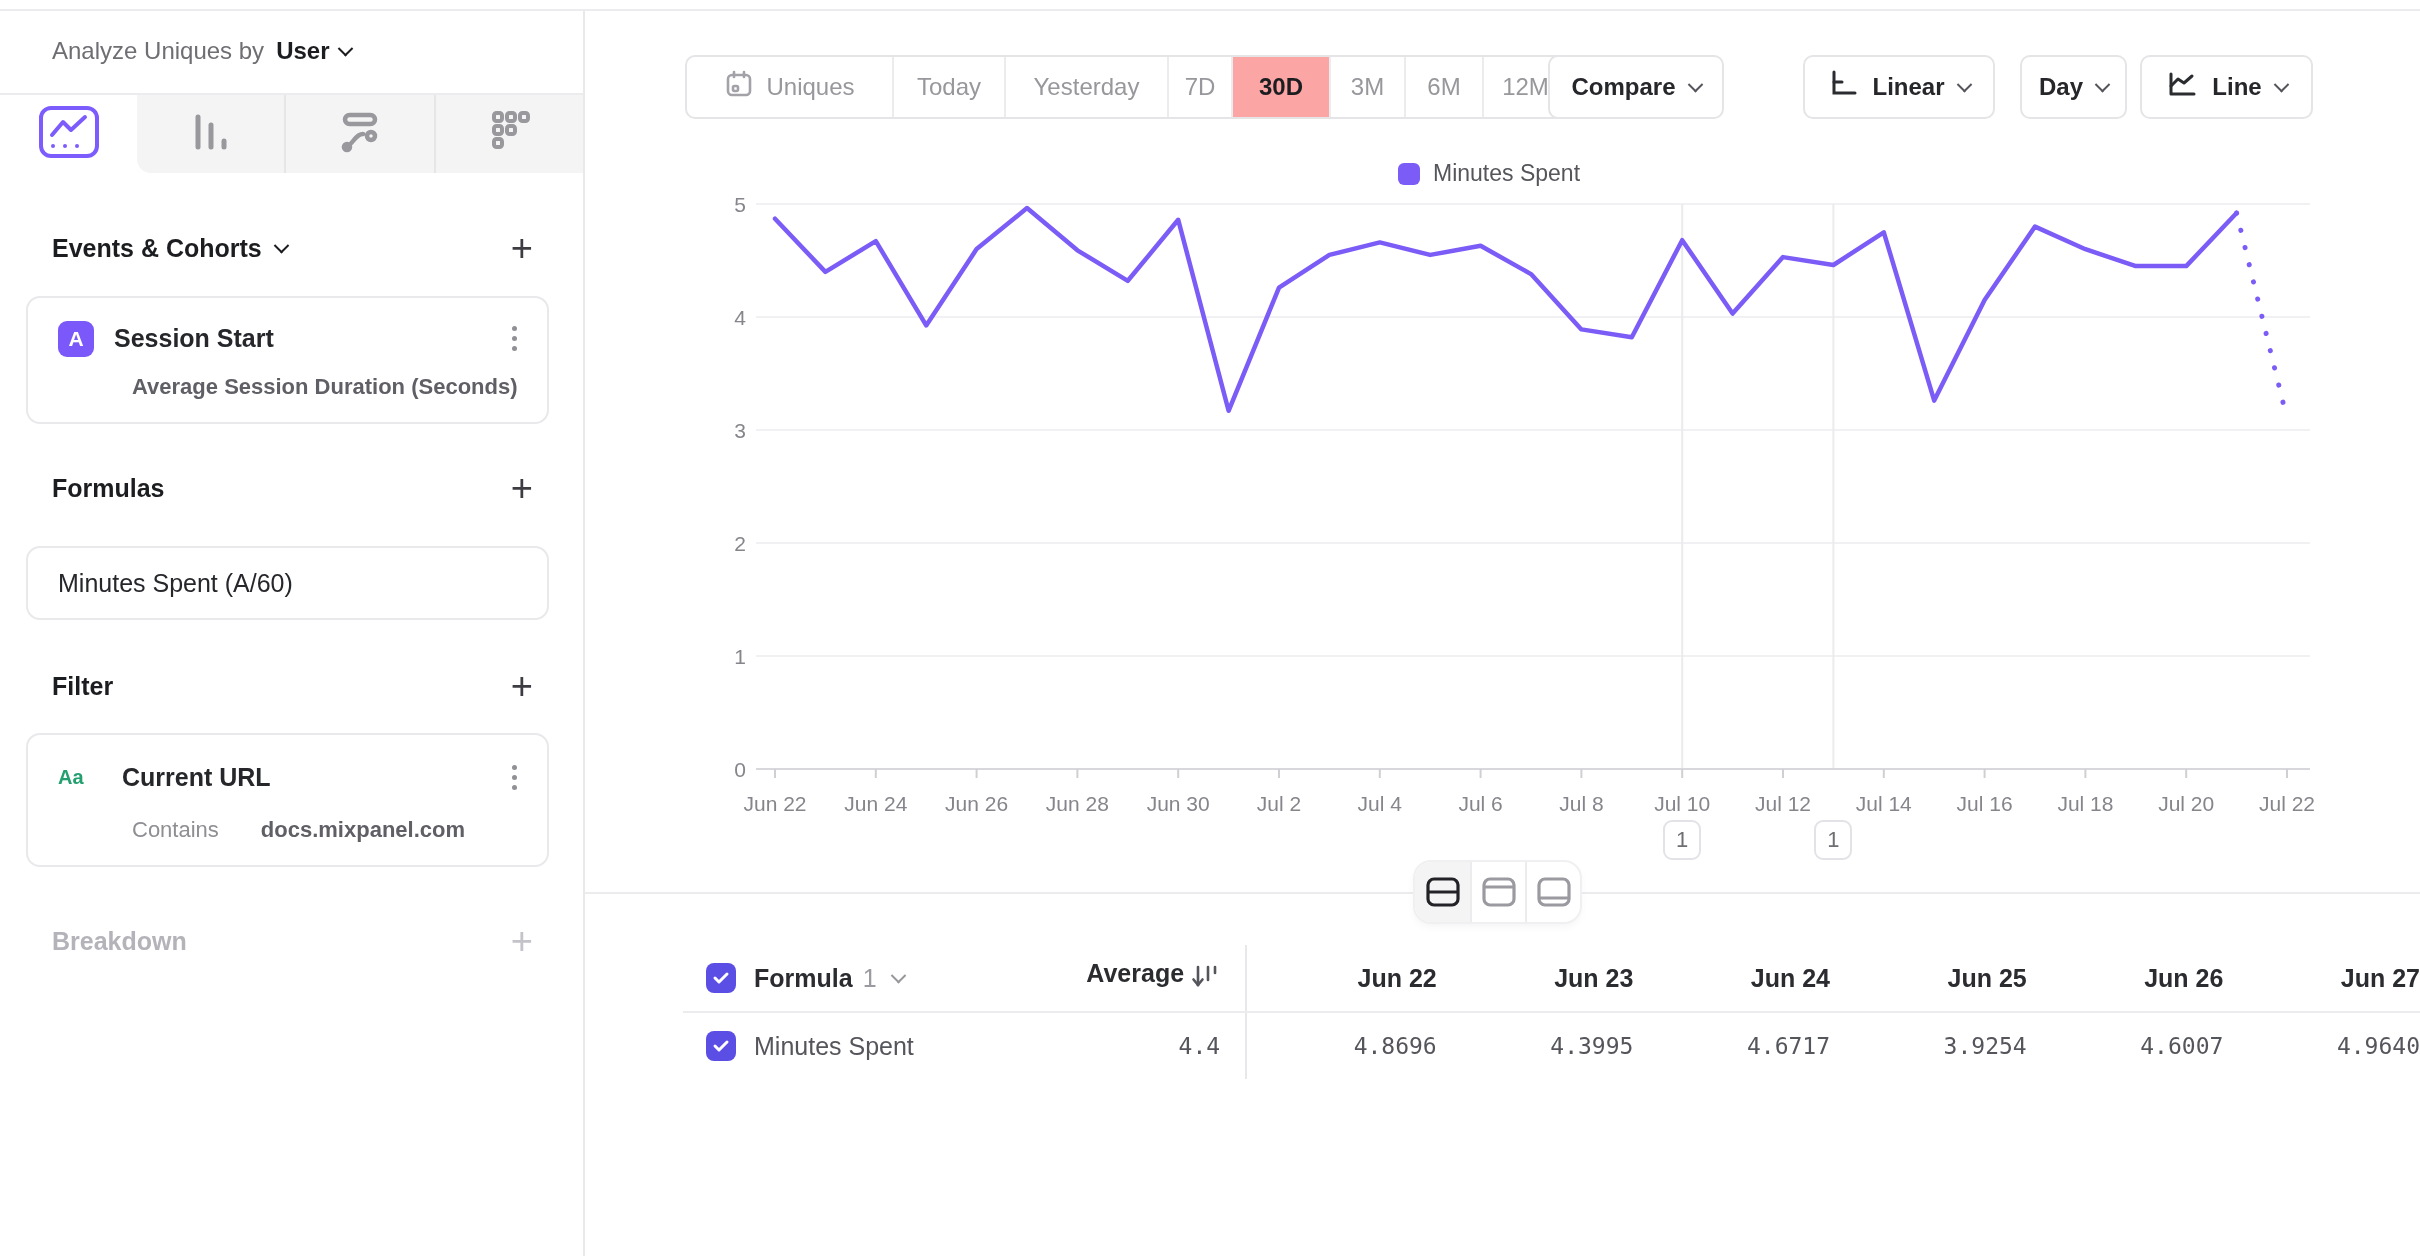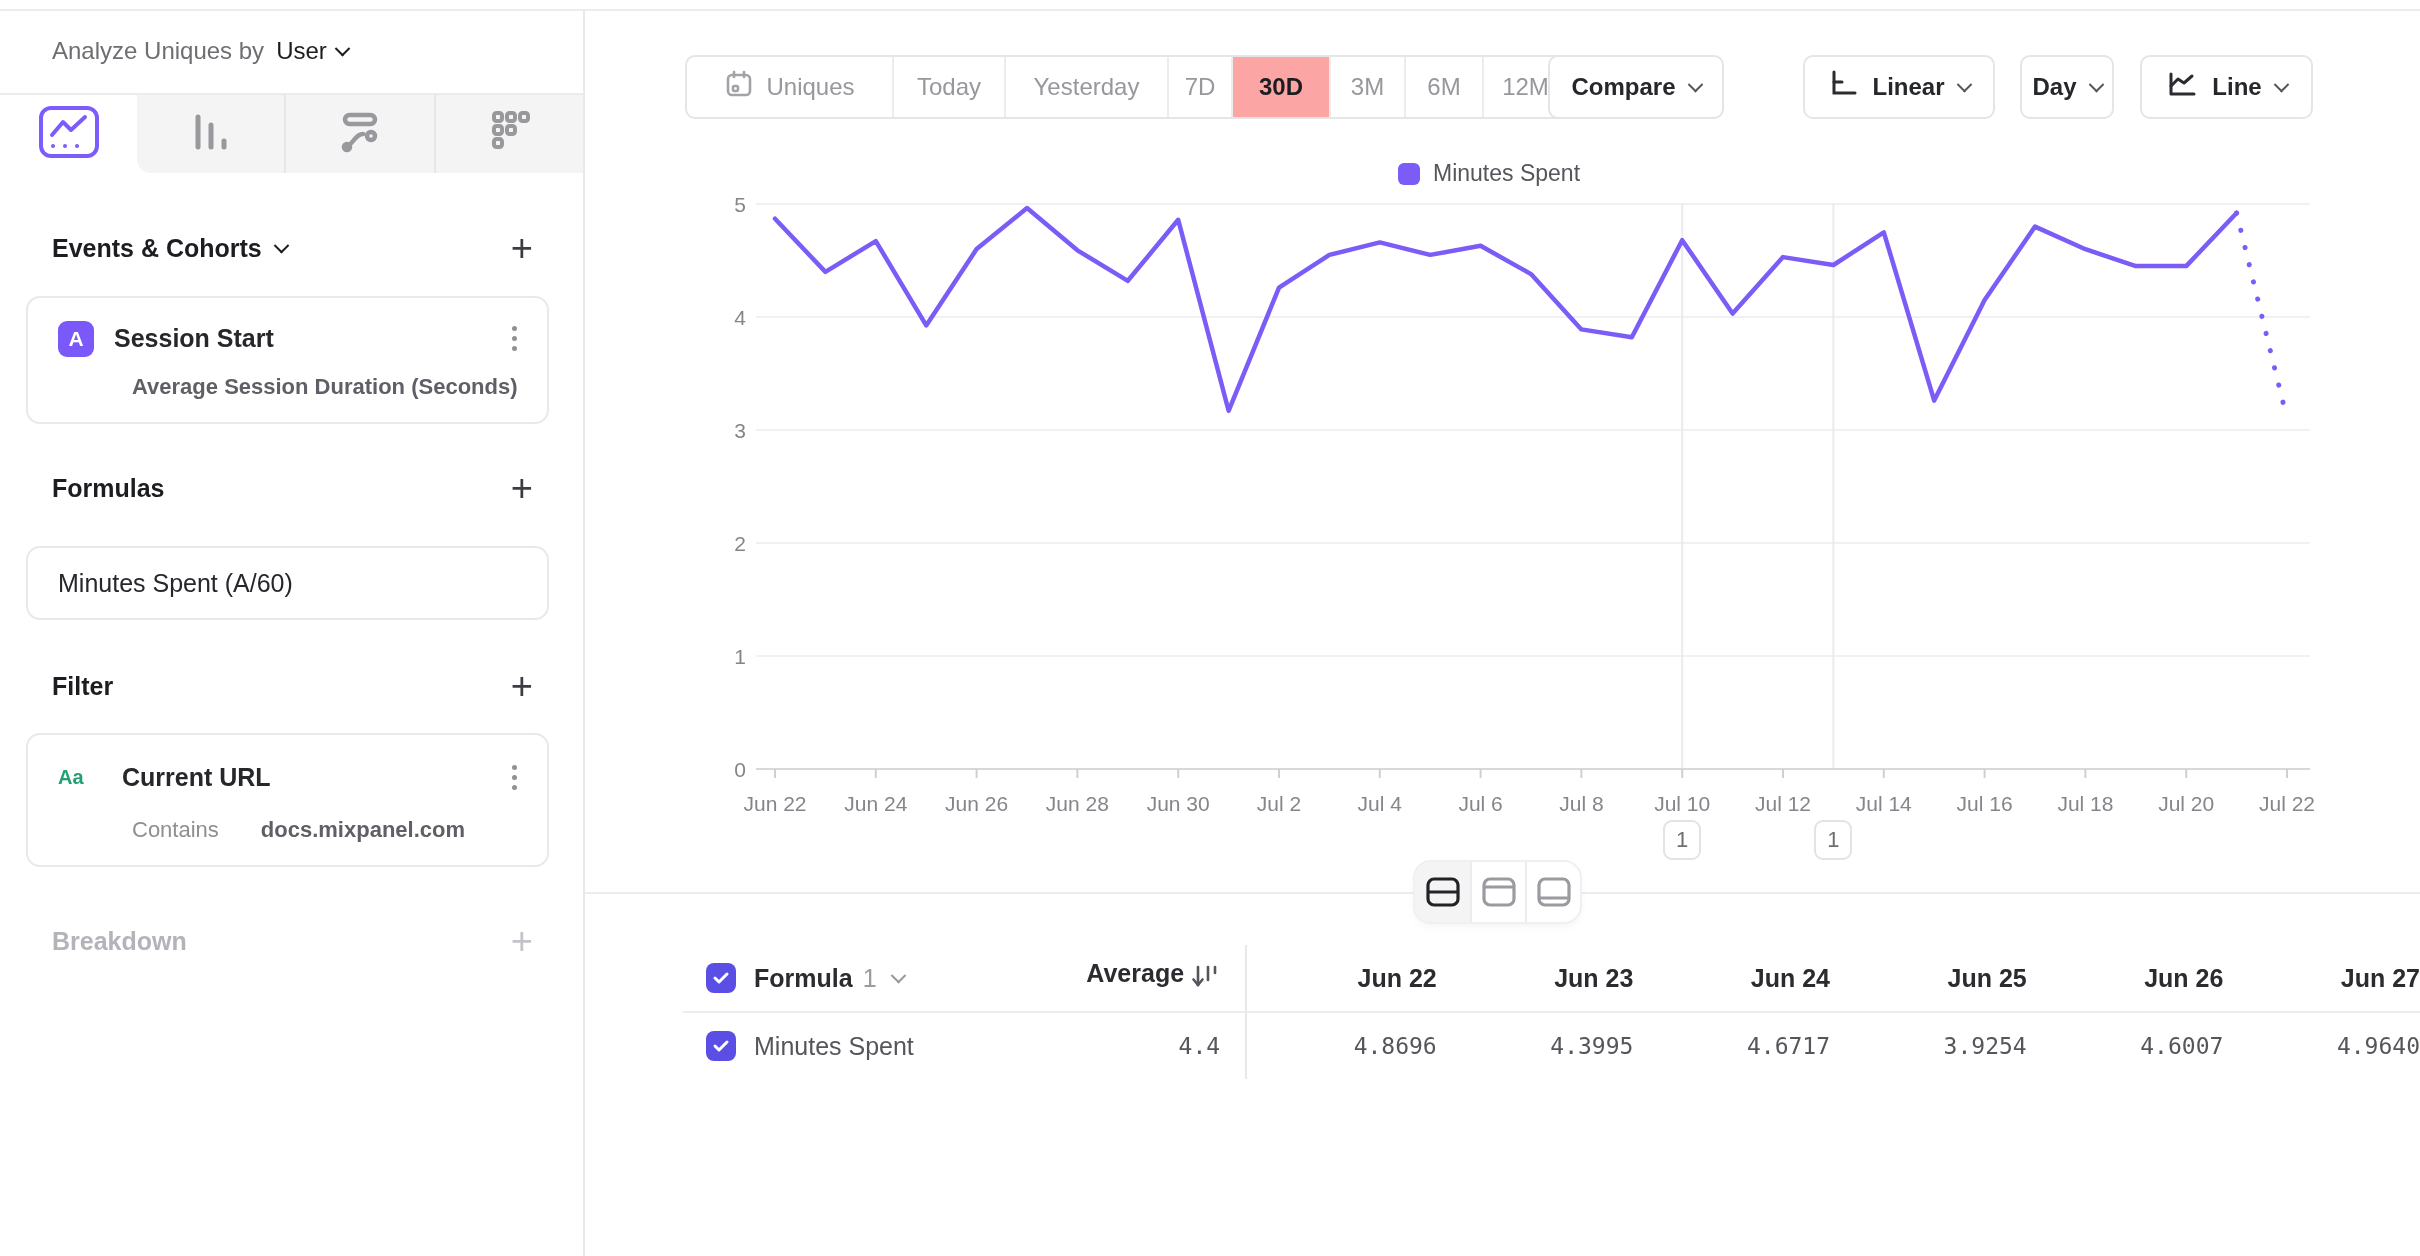--- a/index.html
+++ b/index.html
@@ -7,21 +7,21 @@
     font-family:"Liberation Sans", sans-serif; color:#1c1d20; }
   .page { position:relative; width:2420px; height:1256px; }
   .hairline-top { position:absolute; top:9px; left:0; right:0; height:2px; background:#ececee; }
 
   
   .sidebar { position:absolute; top:11px; left:0; width:583px; bottom:0; background:#fff; }
   .sidebar-border { position:absolute; top:11px; left:583px; width:2px; bottom:0; background:#e9e9ec; }
   .sb-header { position:absolute; top:26px; left:52px; display:flex; align-items:center; gap:12px;
     font-size:24px; color:#6e6e73; }
   .sb-header .dd { display:flex; align-items:center; gap:10px; background:none; border:none;
-    font:inherit; font-size:24px; font-weight:400; color:#1c1d20; cursor:pointer; }
+    font:inherit; font-size:24px; font-weight:700; color:#1c1d20; cursor:pointer; }
   .chev { width:11px; height:11px; border-right:2.5px solid currentColor; border-bottom:2.5px solid currentColor;
     transform:rotate(45deg) translate(-2px,-2px); display:inline-block; }
   .chev.gray { color:#97979c; }
   .sb-div { position:absolute; top:82px; left:0; width:583px; height:2px; background:#ececee; }
   .tabstrip { position:absolute; top:84px; left:0; width:583px; height:78px; }
   .tab-active { position:absolute; left:0; top:0; width:137px; height:78px; background:#fff;
     display:flex; align-items:center; justify-content:center; cursor:pointer; }
   .tab-gray-wrap { position:absolute; left:137px; top:0; width:446px; height:78px; background:#f4f4f5;
     border-bottom-left-radius:14px; display:flex; }
   .tab-gray { flex:1; display:flex; align-items:center; justify-content:center; cursor:pointer; }
@@ -252,21 +252,21 @@
   <button class="btn" style="left:1803px; width:192px;">
     <span>
       <svg width="30" height="30" viewBox="0 0 30 30" fill="none" stroke="#2b2c30" stroke-width="3" stroke-linecap="round">
         <path d="M6 3 V24 H27"></path>
           <path d="M6 13 H14"></path>
       </svg>
     </span>
     <span>Linear</span>
     <span class="chev" style="color:#55565c;"></span>
   </button>
-  <button class="btn" style="left:2020px; width:94px;">
+  <button class="btn" style="left:2020px; width:107px;">
     <span>Day</span>
     <span class="chev" style="color:#55565c;"></span>
   </button>
   <button class="btn" style="left:2140px; width:173px;">
     <span>
       <svg width="32" height="30" viewBox="0 0 32 30" fill="none" stroke="#2b2c30" stroke-width="3" stroke-linecap="round" stroke-linejoin="round">
         <path d="M5 5 V25 H28"></path>
           <polyline points="5,17 12,10 18,14 26,7"></polyline>
       </svg>
     </span>

